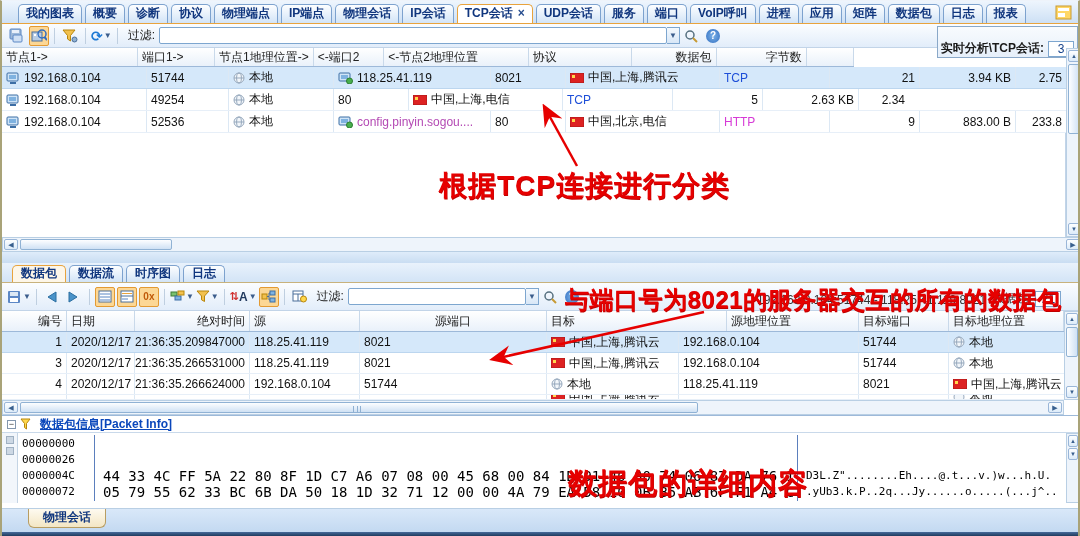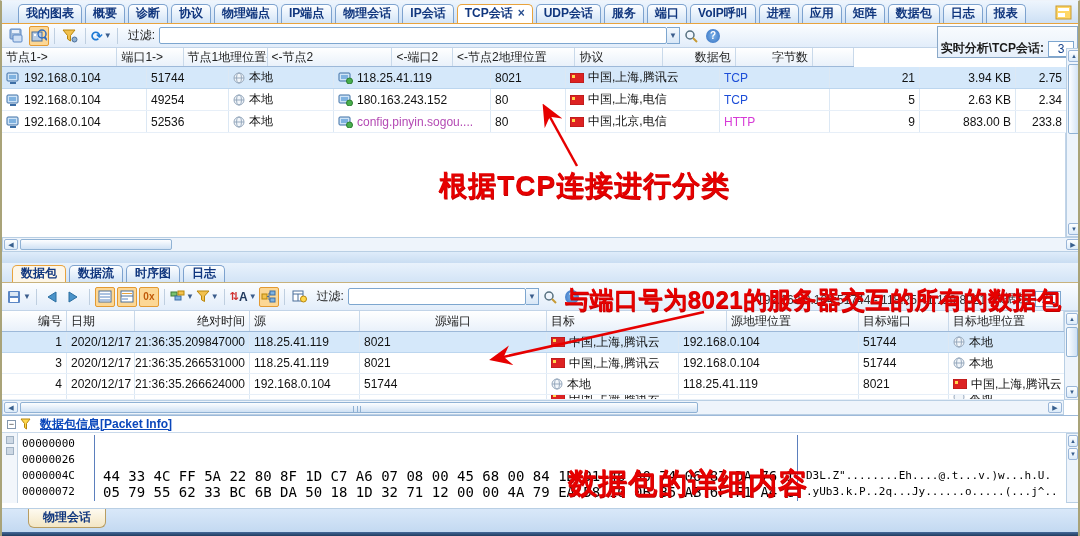--- a/index.html
+++ b/index.html
@@ -186,21 +186,20 @@
       <span class="rtlabel">实时分析\TCP会话:</span>
       <div class="countbox">3</div>
     </div>
   </div>
 
   <div class="t1">
     <div class="hrow">
       <div class="c c0">节点1-&gt;</div>
       <div class="c c1">端口1-&gt;</div>
       <div class="c c2">节点1地理位置-&gt;</div>
-      <div class="c c3">&lt;-节点2</div>
       <div class="c c4">&lt;-端口2</div>
       <div class="c c5">&lt;-节点2地理位置</div>
       <div class="c c6">协议</div>
       <div class="c c7 r">数据包</div>
       <div class="c c8 r">字节数</div>
       <div class="c c9 r"></div>
     </div>
 
     <div class="row sel t1r0">
       <div class="c c0">
@@ -264,30 +263,20 @@
       <div class="c c1">49254</div>
       <div class="c c2">
           <span class="ic">
             <svg width="12" height="12">
               <circle cx="6" cy="6" r="5" fill="#f2f6fa" stroke="#97a9bd"></circle>
               <line x1="1" y1="6" x2="11" y2="6" stroke="#97a9bd"></line>
               <ellipse cx="6" cy="6" rx="2.4" ry="5" fill="none" stroke="#97a9bd"></ellipse>
             </svg>
           </span>
           <span>本地</span>
-        </div>
-      <div class="c c3">
-          <span class="ic">
-            <svg width="15" height="12">
-              <rect x="1" y="1" width="11" height="8" rx="1" fill="#cfe4f7" stroke="#3c6ea5"></rect>
-              <rect x="3" y="3" width="7" height="4" fill="#7fb2e0"></rect>
-              <circle cx="11.5" cy="9" r="3" fill="#49b04d" stroke="#2c7c30"></circle>
-            </svg>
-          </span>
-          <span>180.163.243.152</span>
         </div>
       <div class="c c4">80</div>
       <div class="c c5">
           <span class="ic">
             <svg width="14" height="10">
               <rect x="0" y="0" width="14" height="10" fill="#dd2222" stroke="#a81818"></rect>
               <rect x="2" y="2" width="3" height="3" fill="#ffd84d"></rect>
             </svg>
           </span>
           <span>中国,上海,电信</span>

